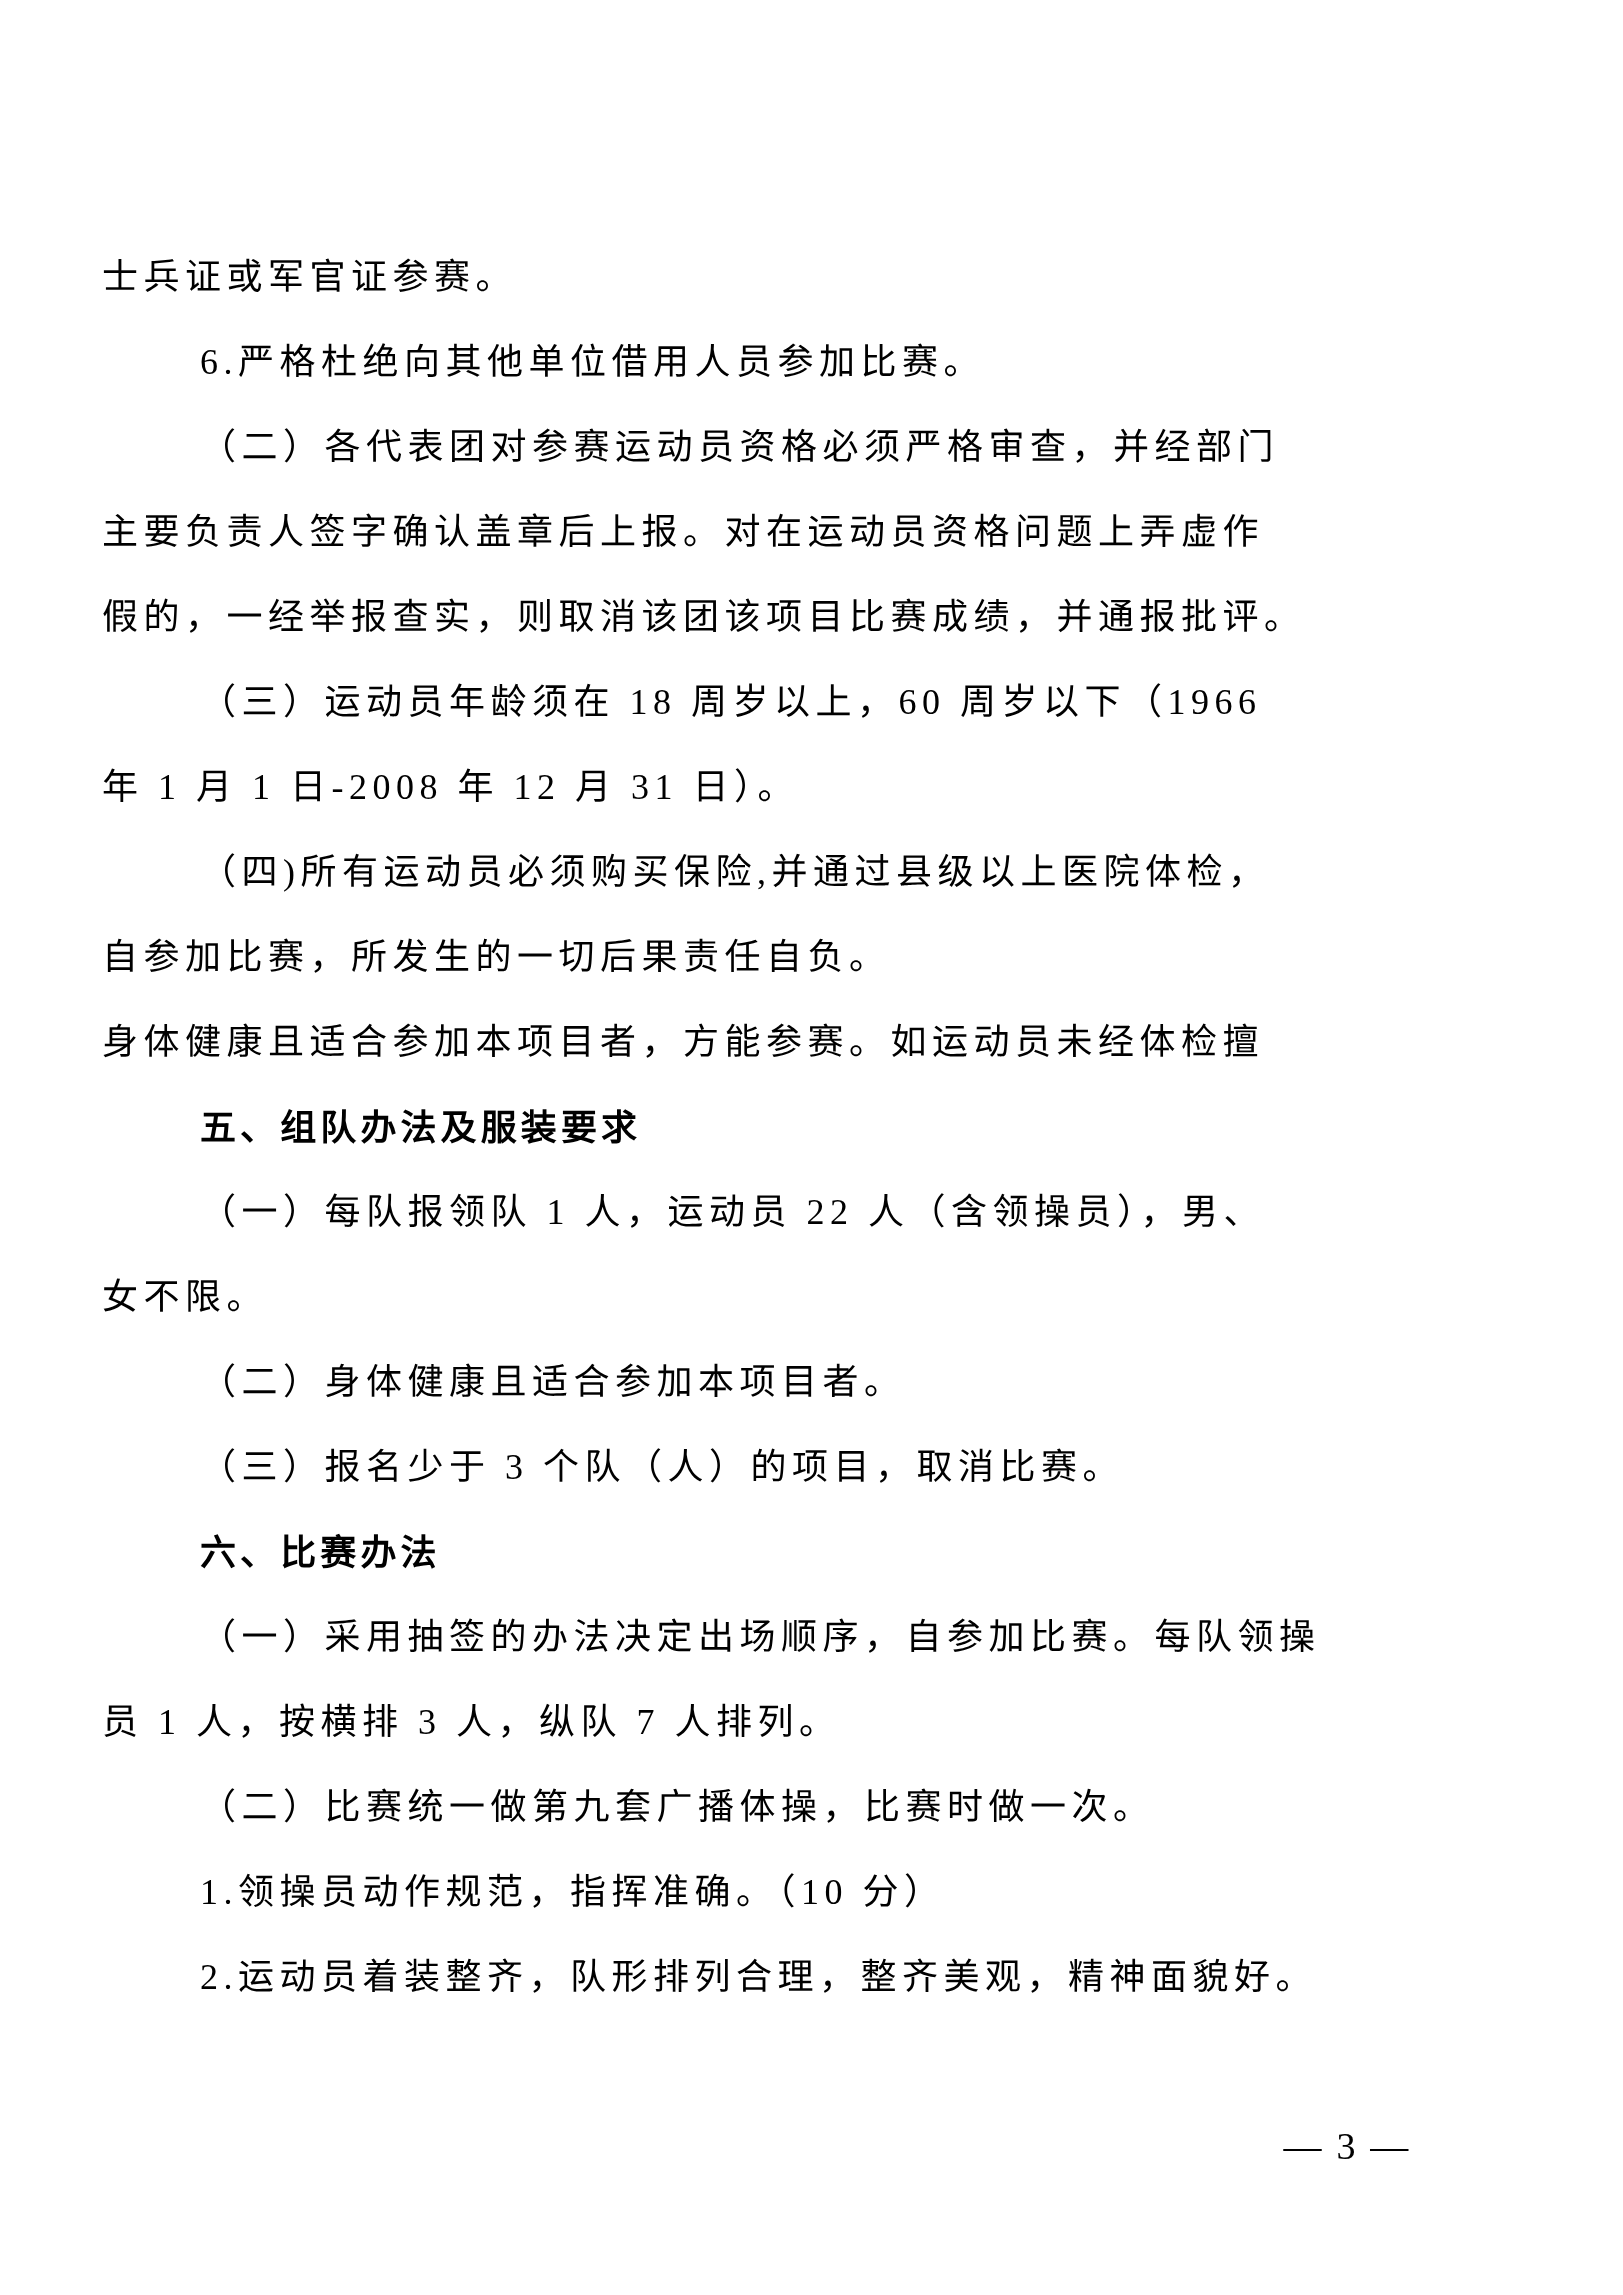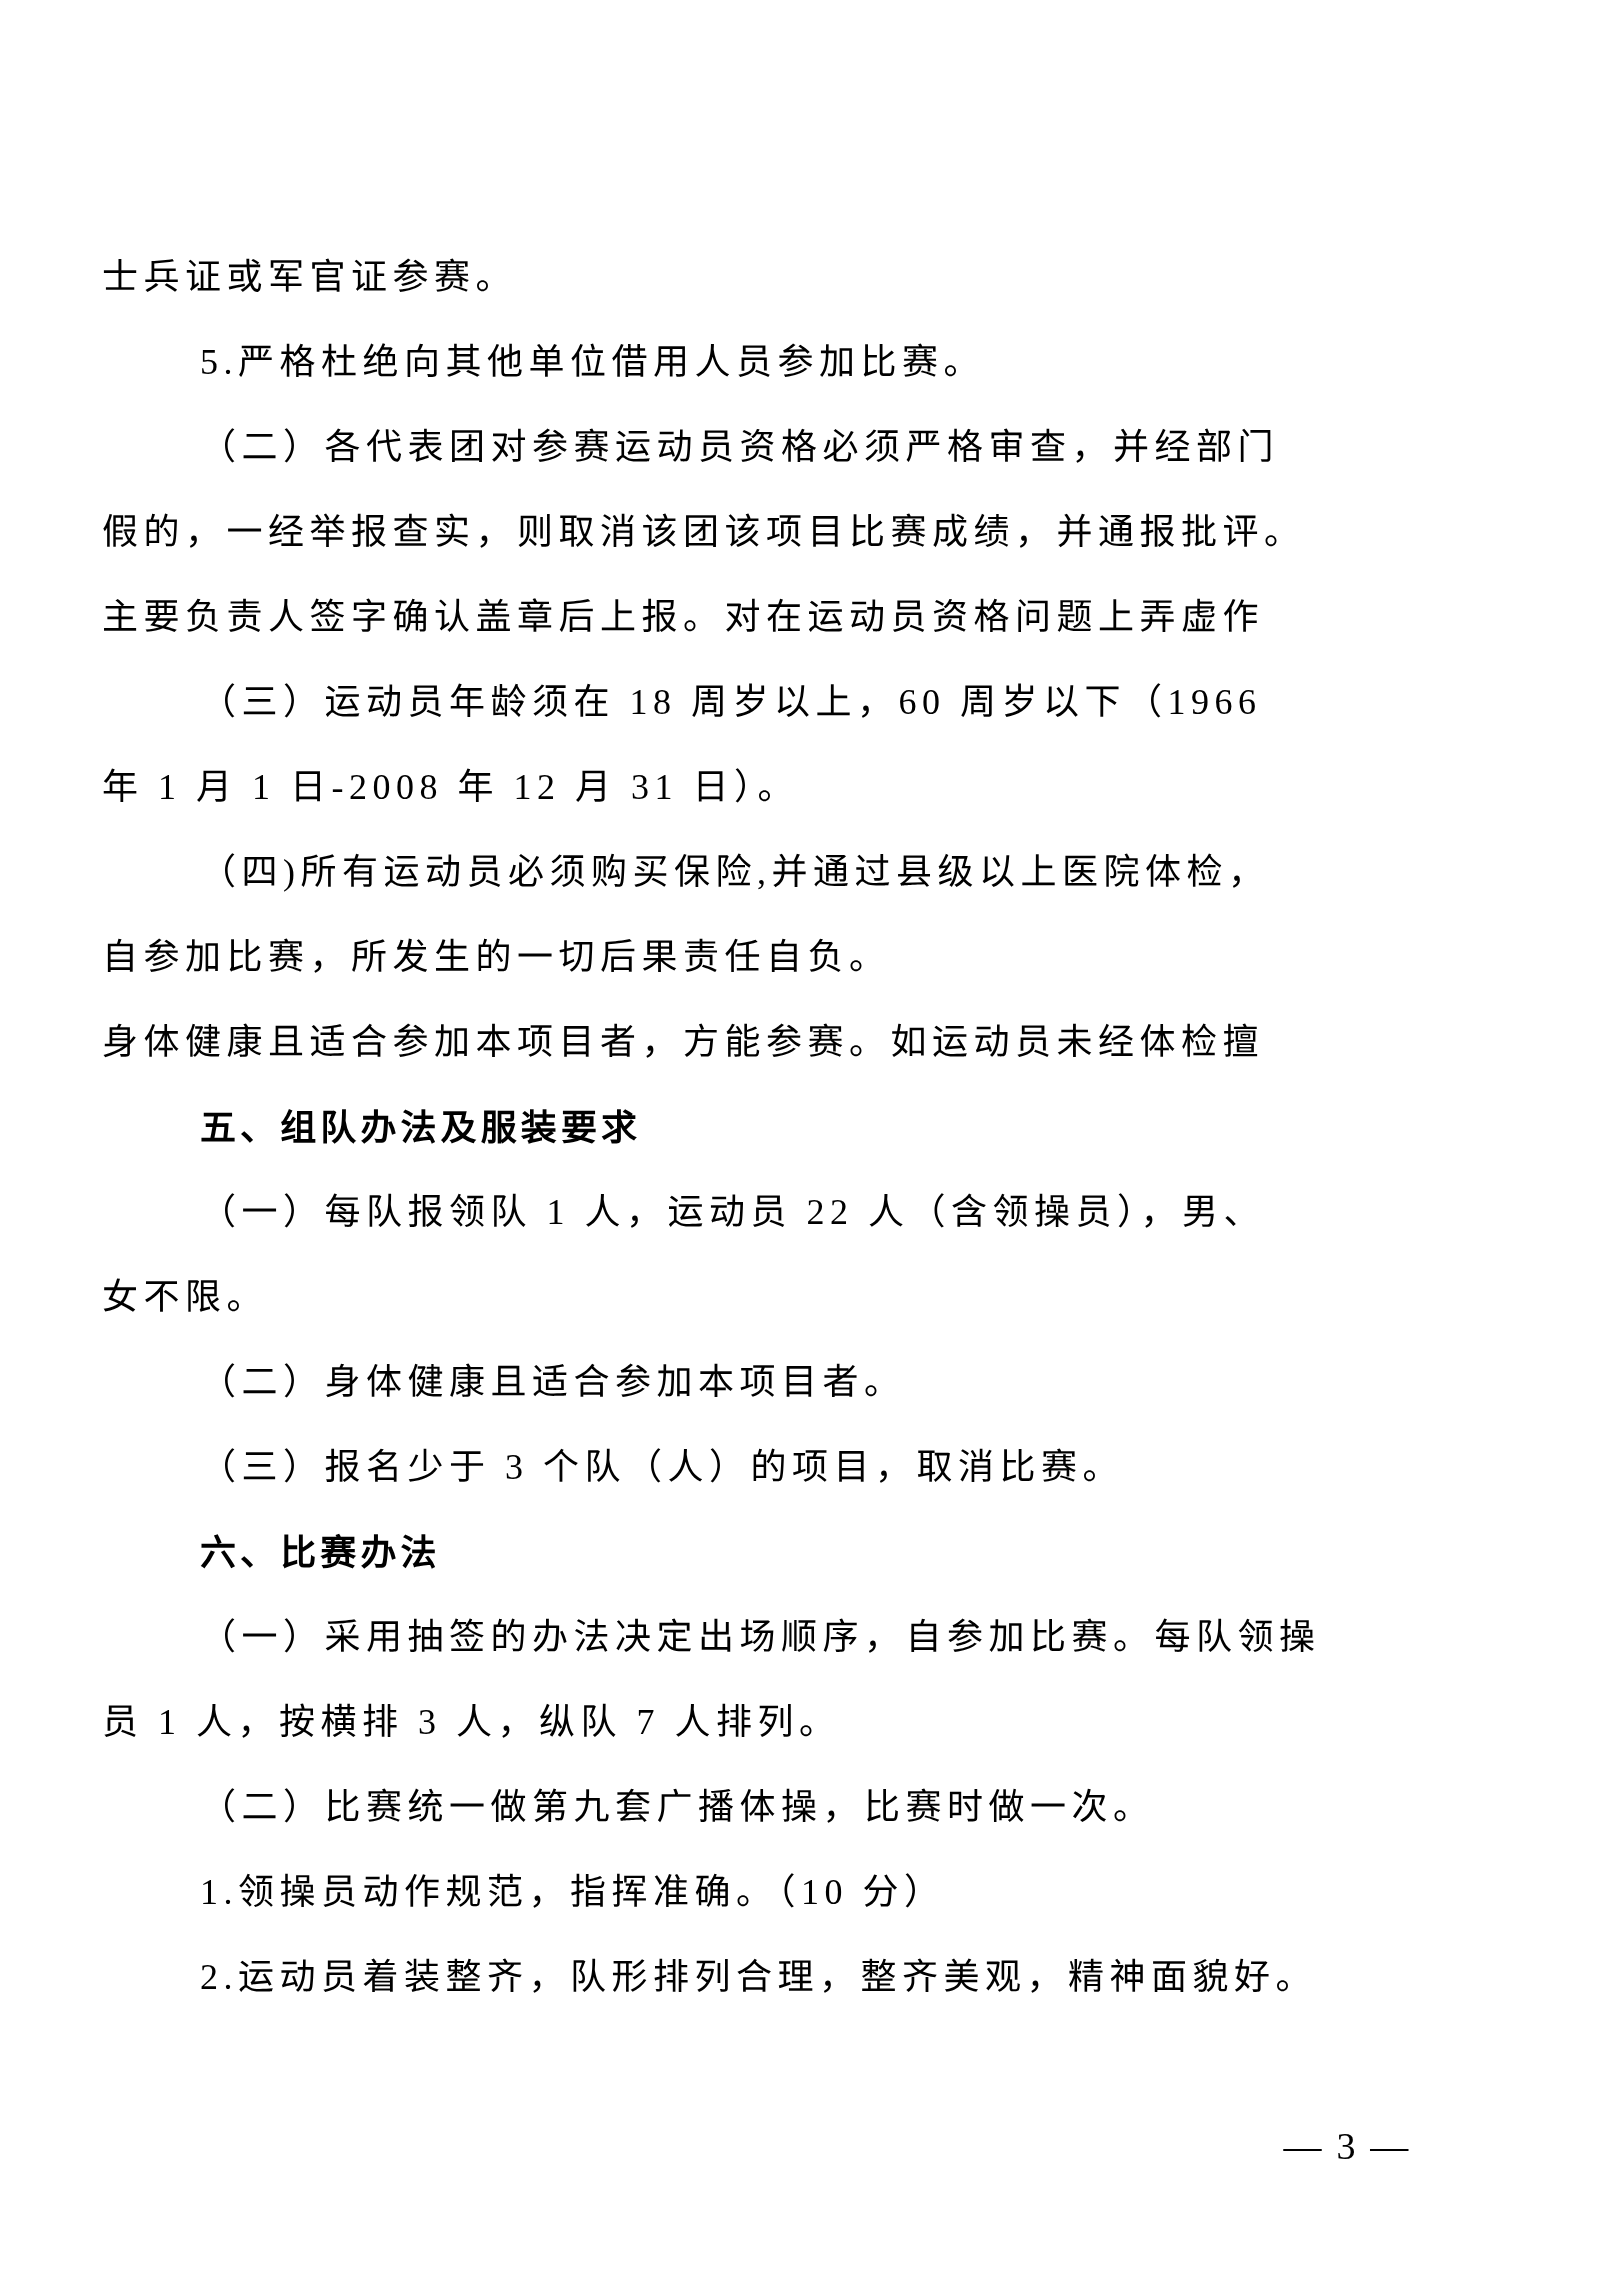--- a/index.html
+++ b/index.html
@@ -46,24 +46,24 @@
     letter-spacing: 2.7px;
     font-family: "Liberation Serif", "DejaVu Serif", serif;
   }
 </style>
 </head>
 <body>
 
 <main class="page">
   <div class="doc-body">
       <div class="line">士兵证或军官证参赛。</div>
-      <div class="line indent">5.严格杜绝向其他单位借用人员参加比赛。</div>
+      <div class="line indent">6.严格杜绝向其他单位借用人员参加比赛。</div>
       <div class="line indent">（二）各代表团对参赛运动员资格必须严格审查，并经部门</div>
+      <div class="line">主要负责人签字确认盖章后上报。对在运动员资格问题上弄虚作</div>
       <div class="line">假的，一经举报查实，则取消该团该项目比赛成绩，并通报批评。</div>
-      <div class="line">主要负责人签字确认盖章后上报。对在运动员资格问题上弄虚作</div>
       <div class="line indent">（三）运动员年龄须在 18 周岁以上，60 周岁以下（1966</div>
       <div class="line">年 1 月 1 日-2008 年 12 月 31 日）。</div>
       <div class="line indent">（四)所有运动员必须购买保险,并通过县级以上医院体检，</div>
       <div class="line">自参加比赛，所发生的一切后果责任自负。</div>
       <div class="line">身体健康且适合参加本项目者，方能参赛。如运动员未经体检擅</div>
       <div class="line indent bold">五、组队办法及服装要求</div>
       <div class="line indent">（一）每队报领队 1 人，运动员 22 人（含领操员），男、</div>
       <div class="line">女不限。</div>
       <div class="line indent">（二）身体健康且适合参加本项目者。</div>
       <div class="line indent">（三）报名少于 3 个队（人）的项目，取消比赛。</div>

